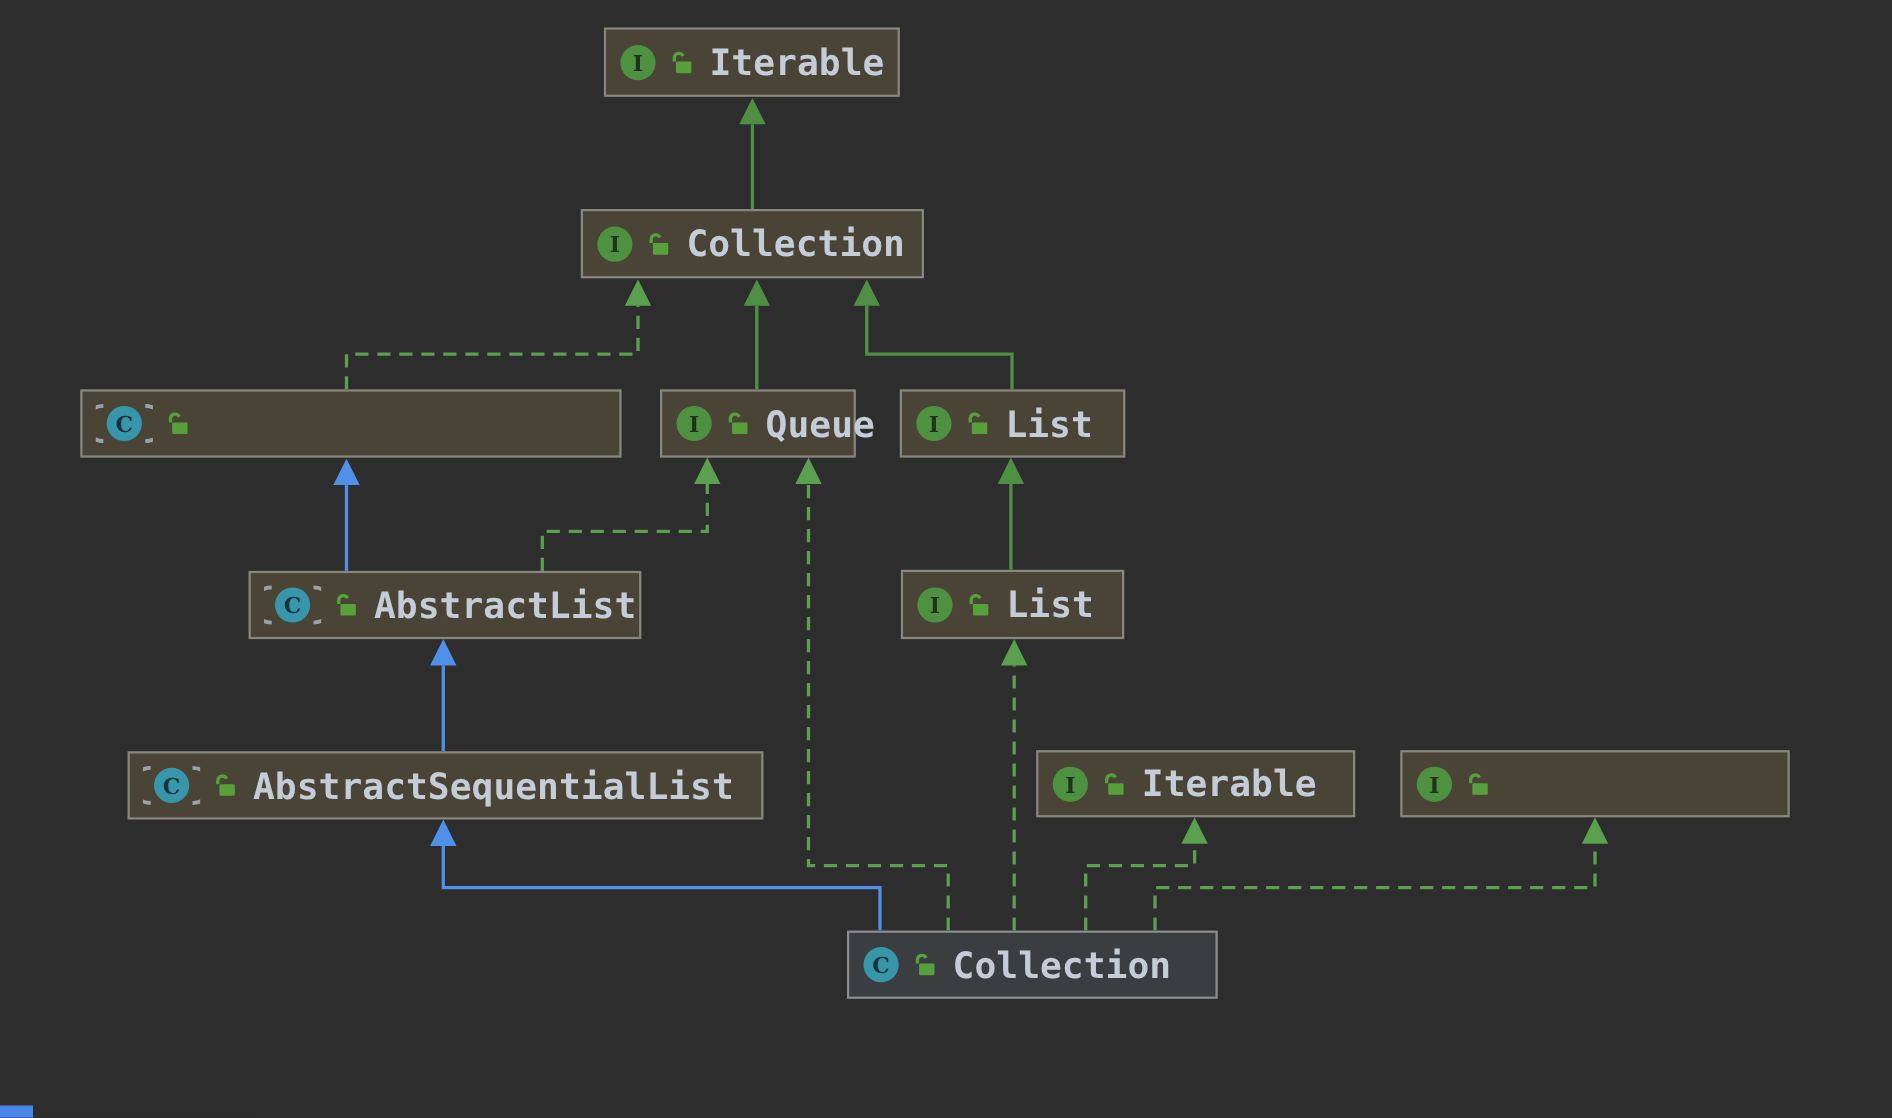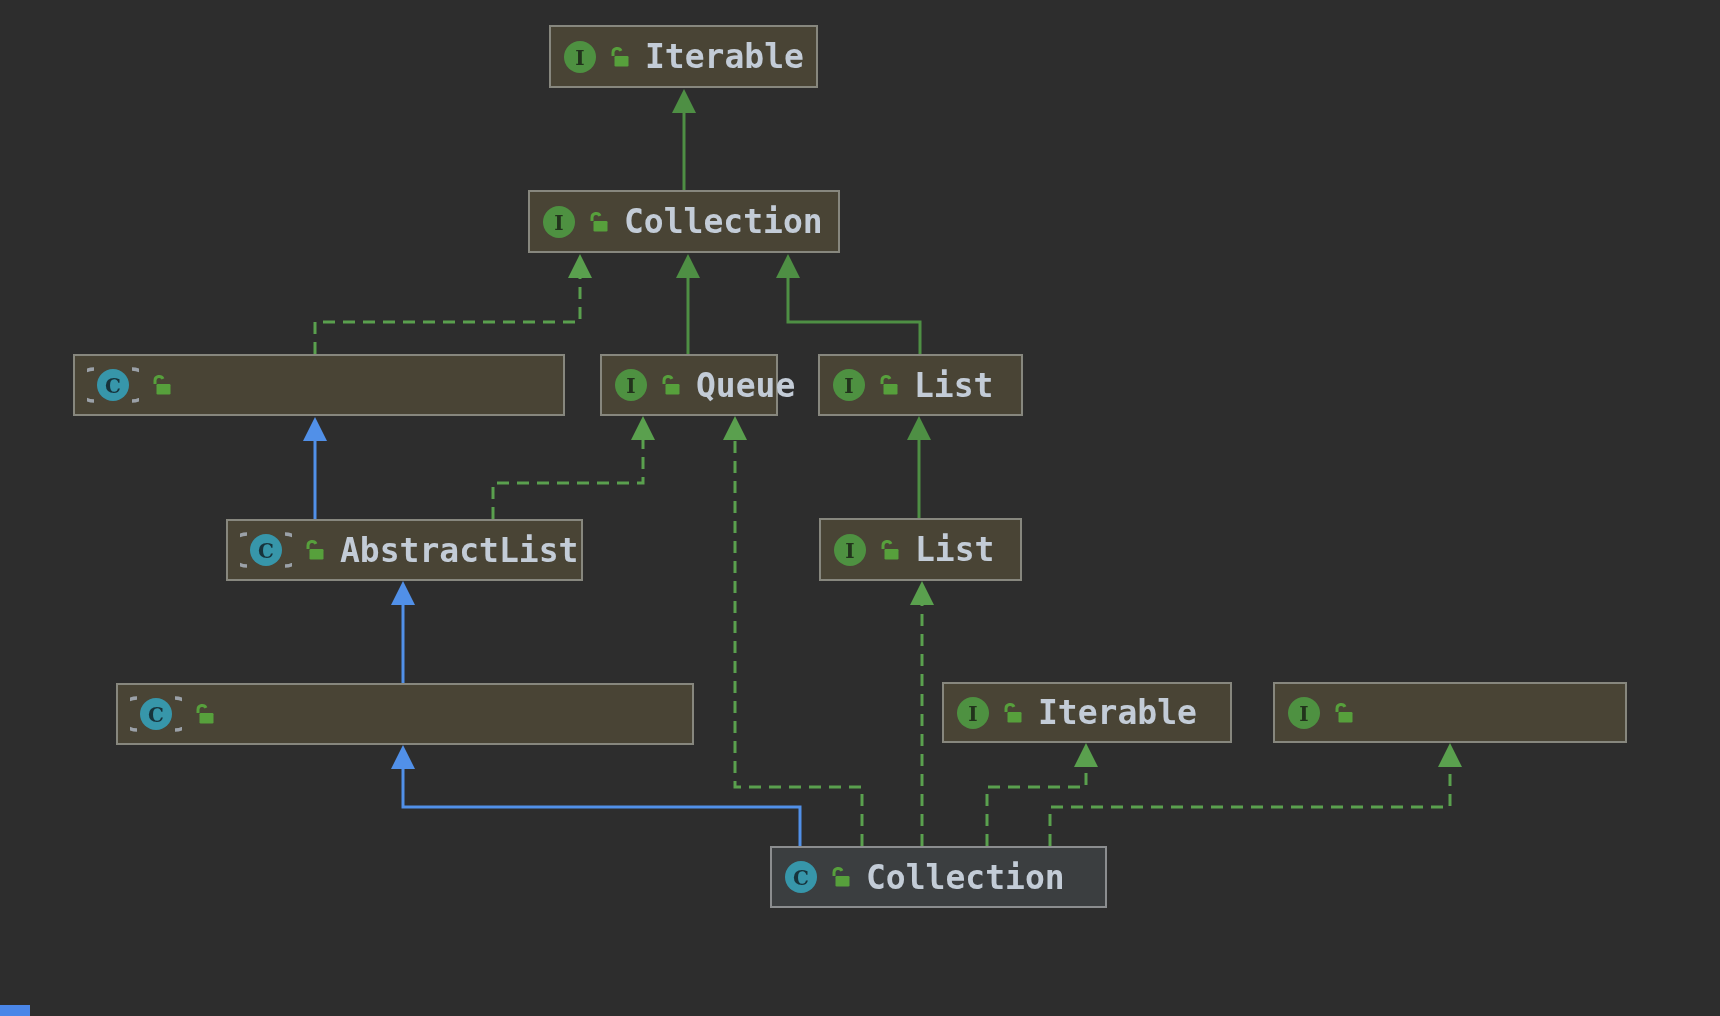--- a/index.html
+++ b/index.html
@@ -166,20 +166,21 @@
         <path d="M45 3 a 17 16 0 0 1 0 32" stroke="#9ba1a8" stroke-width="3.5" fill="none"></path>
         <g transform="translate(9,2)">
           <circle cx="17" cy="17" r="16" fill="#3796aa"></circle>
           <text x="17" y="24.5" text-anchor="middle" font-family="DejaVu Serif, serif" font-size="20" font-weight="bold" fill="#17333c">C</text>
         </g>
       </svg>
       <svg width="26" height="26" viewBox="0 0 26 26">
         <path d="M7 12 V8.5 a4.2 4.2 0 0 1 8 -1.6" stroke="#57a03c" stroke-width="3" fill="none"></path>
         <rect x="8.5" y="12" width="14" height="10.5" rx="1.2" fill="#57a03c"></rect>
       </svg>
+      <span class="label">AbstractSequentialList</span>
     </div>
     <div class="node" style="left: 942px; top: 682px; width: 290px; height: 61px;">
       <svg width="34" height="34" viewBox="0 0 34 34">
         <circle cx="17" cy="17" r="16" fill="#4e9141"></circle>
         <text x="17" y="24.5" text-anchor="middle" font-family="DejaVu Serif, serif" font-size="20" font-weight="bold" fill="#22331c">I</text>
       </svg>
       <svg width="26" height="26" viewBox="0 0 26 26">
         <path d="M7 12 V8.5 a4.2 4.2 0 0 1 8 -1.6" stroke="#57a03c" stroke-width="3" fill="none"></path>
         <rect x="8.5" y="12" width="14" height="10.5" rx="1.2" fill="#57a03c"></rect>
       </svg>

